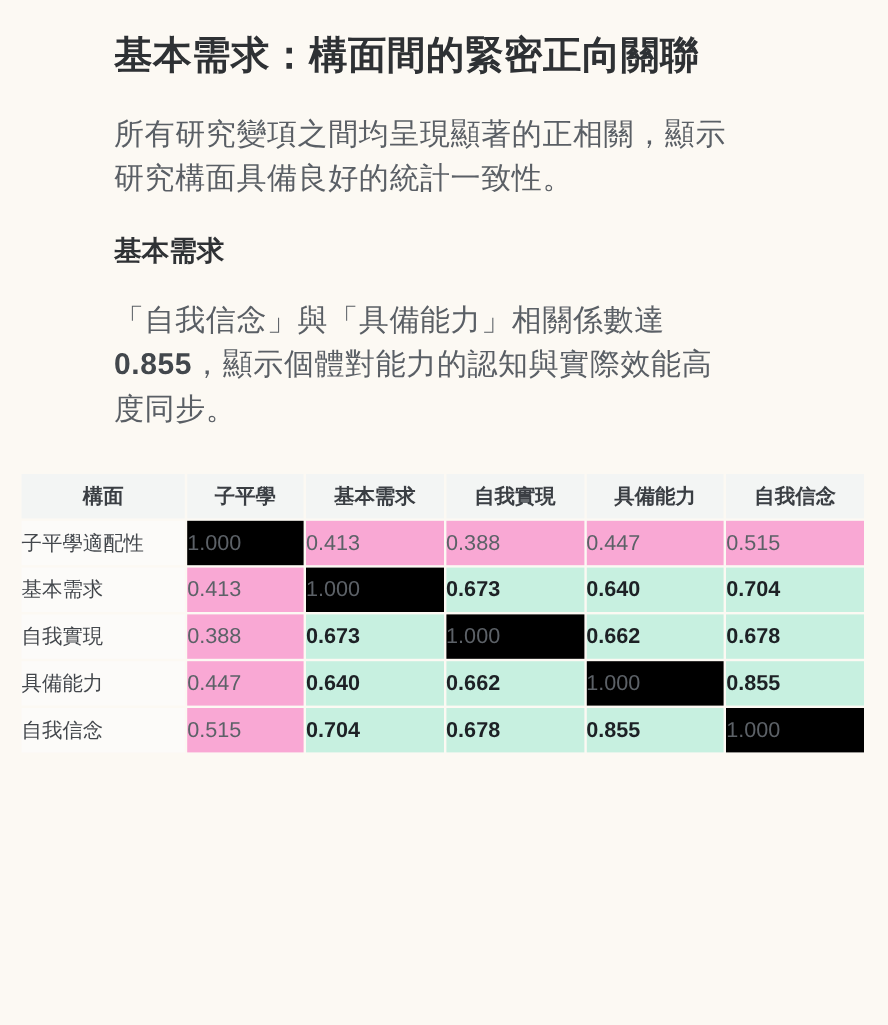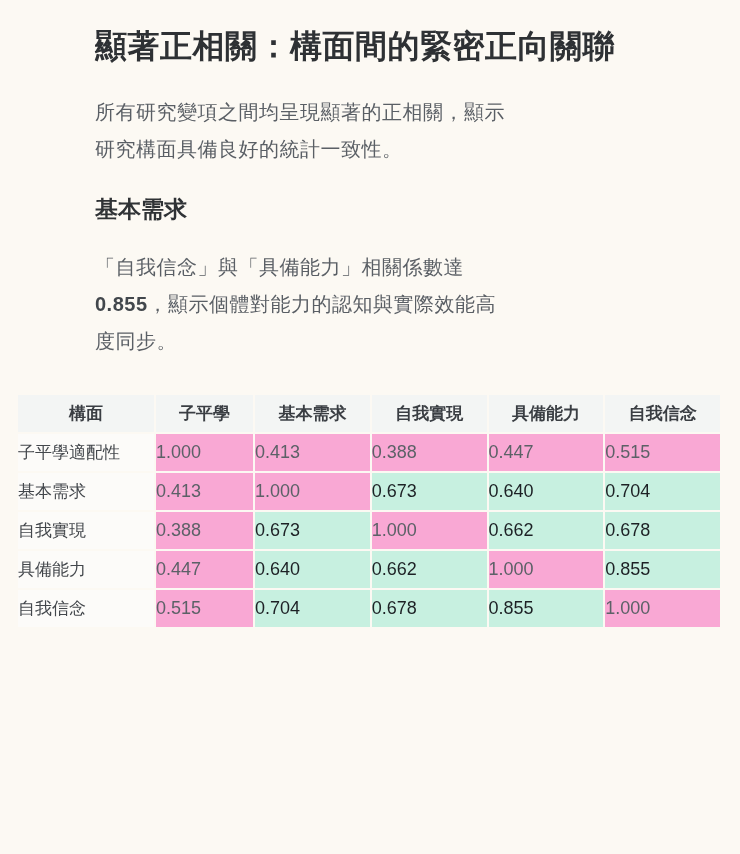--- a/index.html
+++ b/index.html
@@ -34,21 +34,21 @@
     line-height: 1.3;
     font-weight: 600;
     color: #2f3235;
   }
   .section-heading.h-1 { padding-top: 25px; }
   .section-heading.h-2 { padding-top: 27px; }
   .section-heading.h-3 { padding-top: 28px; }
   .body-text {
     margin: 0;
     padding: 0 60px 0 95px;
-    font-size: 20px;
+    font-size: 25px;
     line-height: 37px;
     color: #5a5f65;
     white-space: pre-line;
     letter-spacing: 0.5px;
   }
   .body-text.p-1 { padding-top: 28px; }
   .body-text.p-2 { padding-top: 24px; }
   .body-text.p-3 { padding-top: 26px; }
   .inline-strong {
     font-weight: 700;
@@ -74,42 +74,42 @@
     font-size: 17px;
     font-weight: 600;
   }
   table.corr td.label {
     background: #fcfbf9;
     color: #43474c;
     font-size: 17px;
     font-weight: 400;
   }
   table.corr td.diag {
-    background: #f9a8d4;
+    background: #000000;
     color: #5c6167;
     font-size: 18px;
   }
   table.corr td.light {
     background: #f9a8d4;
     color: #5c6167;
     font-size: 18px;
   }
   table.corr td.strong {
     background: #c7f0e0;
     color: #1d2125;
     font-size: 18px;
-    font-weight: 400;
+    font-weight: 700;
   }
 </style>
 </head>
 <body>
 
 <div class="page">
 
-  <h1 class="page-title">顯著正相關：構面間的緊密正向關聯</h1>
+  <h1 class="page-title">基本需求：構面間的緊密正向關聯</h1>
 
   <section>
     <p class="body-text p-1">所有研究變項之間均呈現顯著的正相關，顯示
 研究構面具備良好的統計一致性。</p>
   </section>
 
   <section>
     <h2 class="section-heading h-2">基本需求</h2>
     <p class="body-text p-2"><span>「自我信念」與「具備能力」相關係數達
 </span><span class="inline-strong">0.855</span><span>，顯示個體對能力的認知與實際效能高

